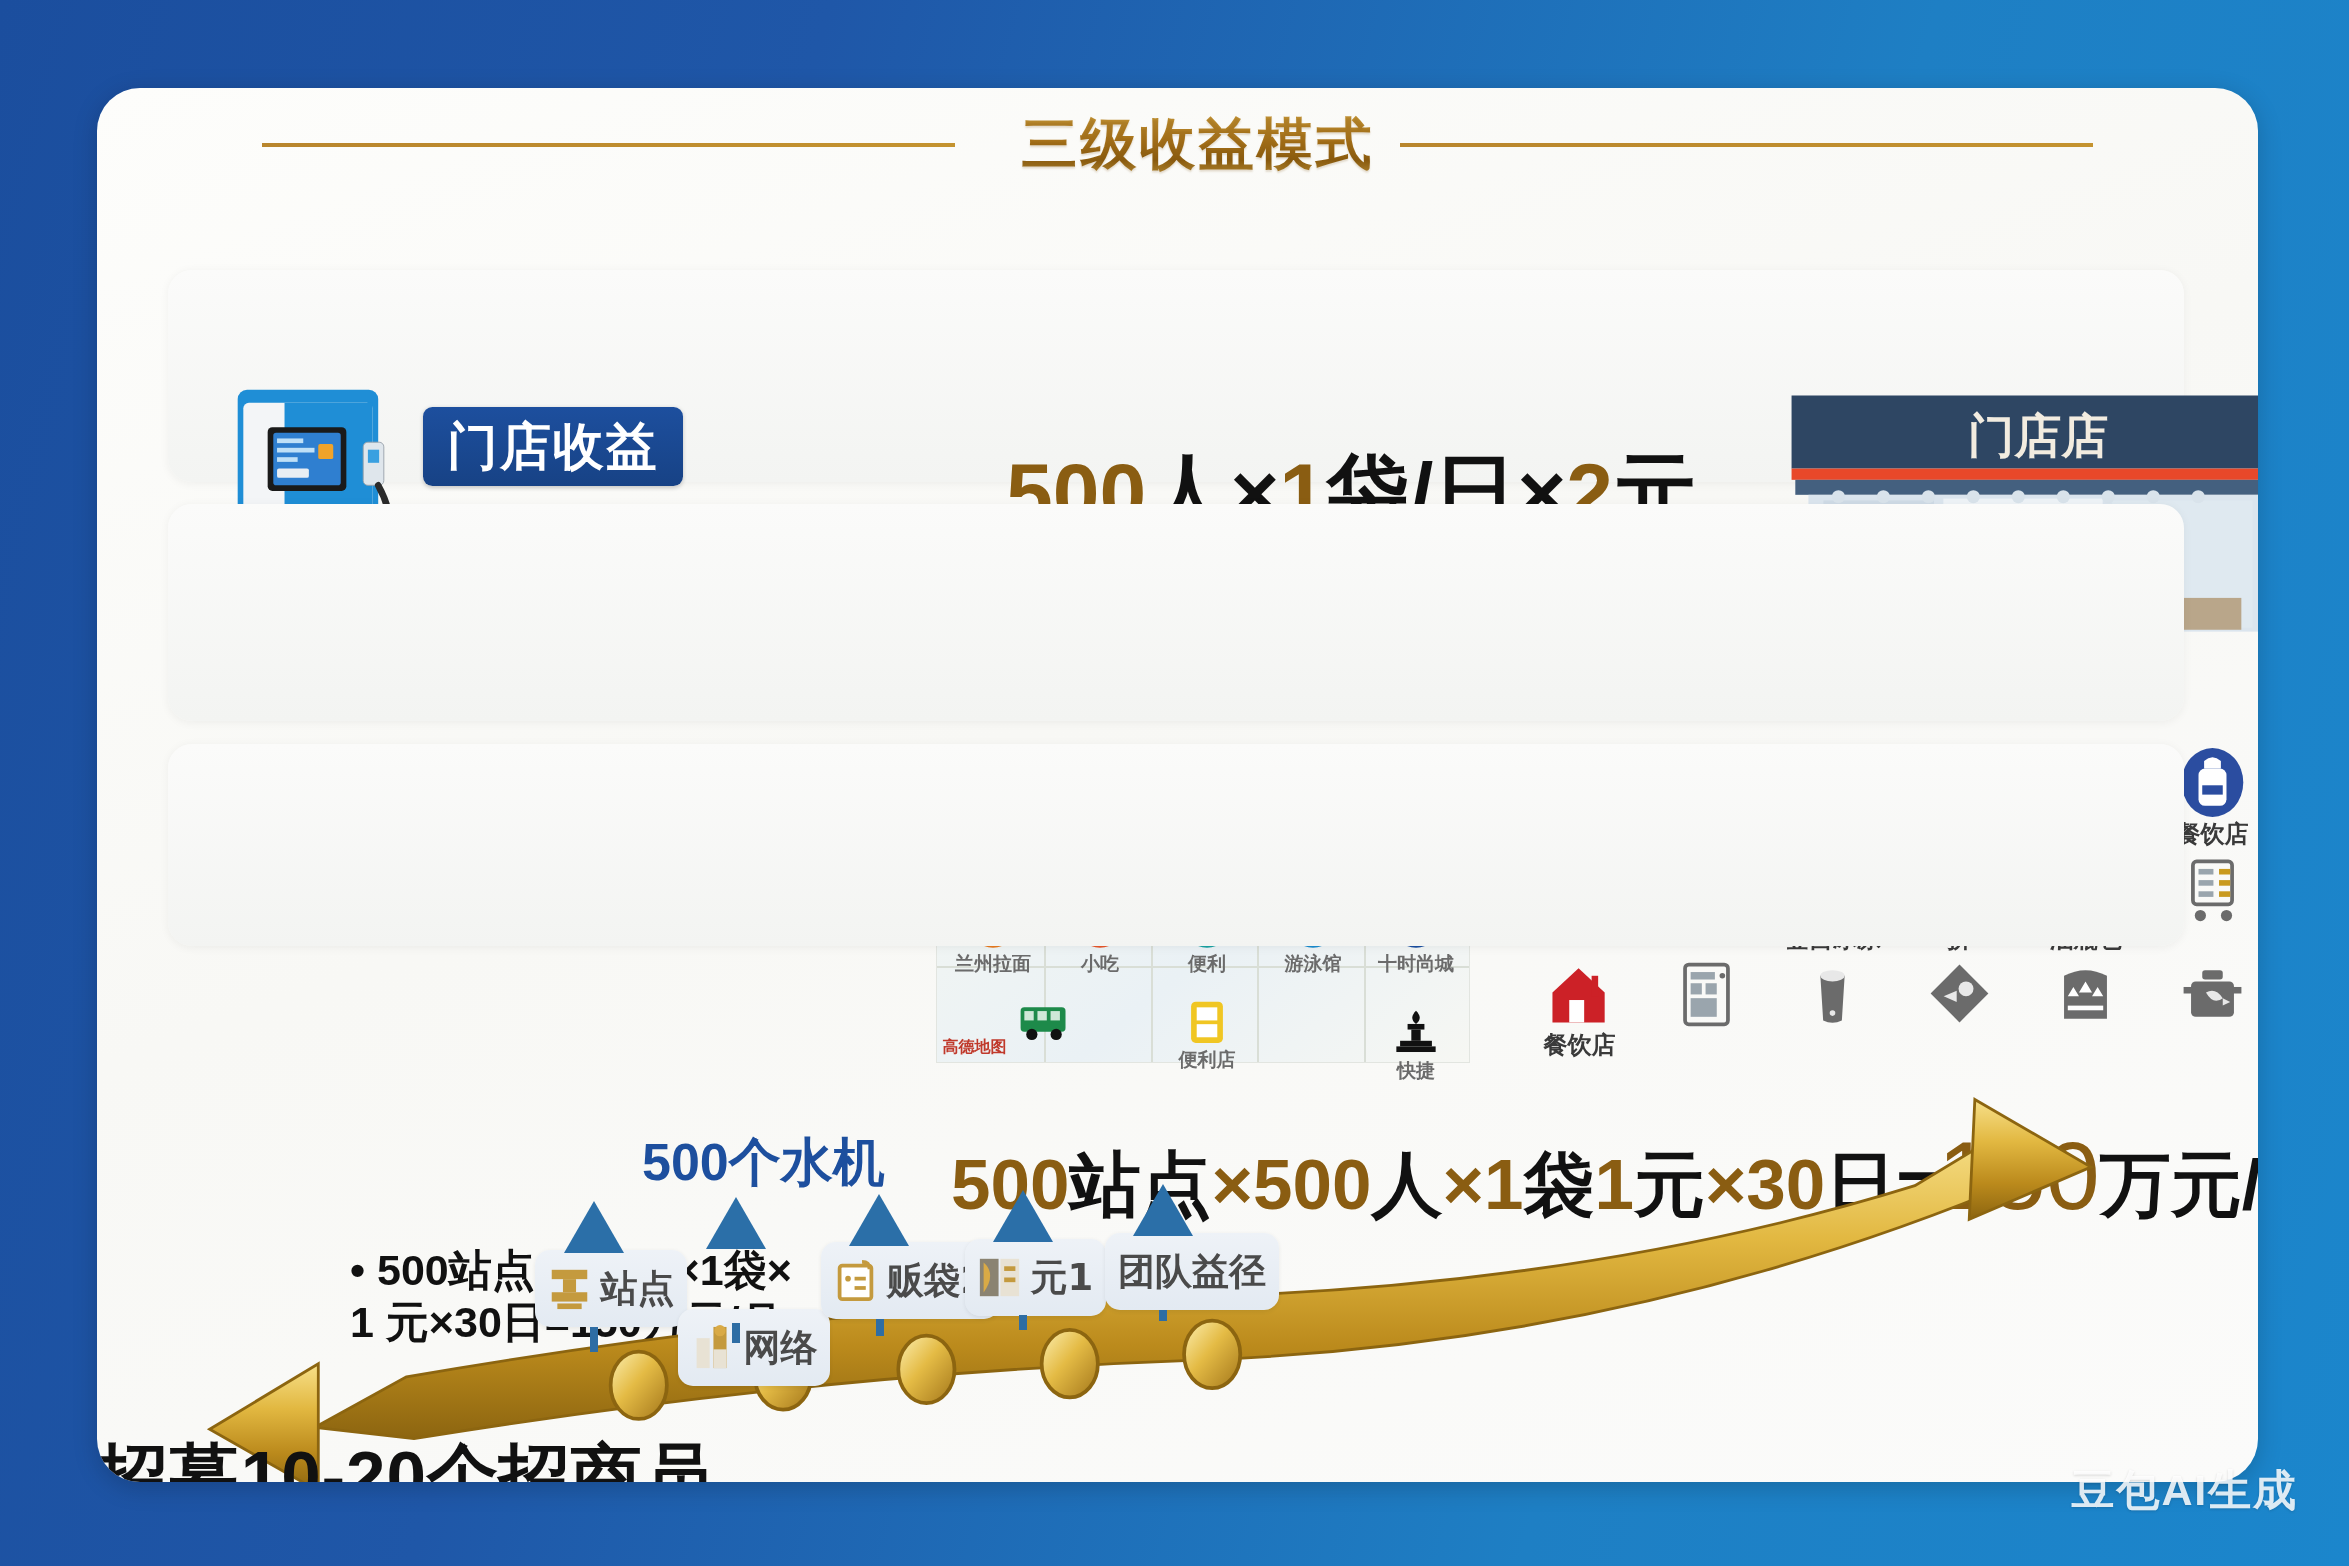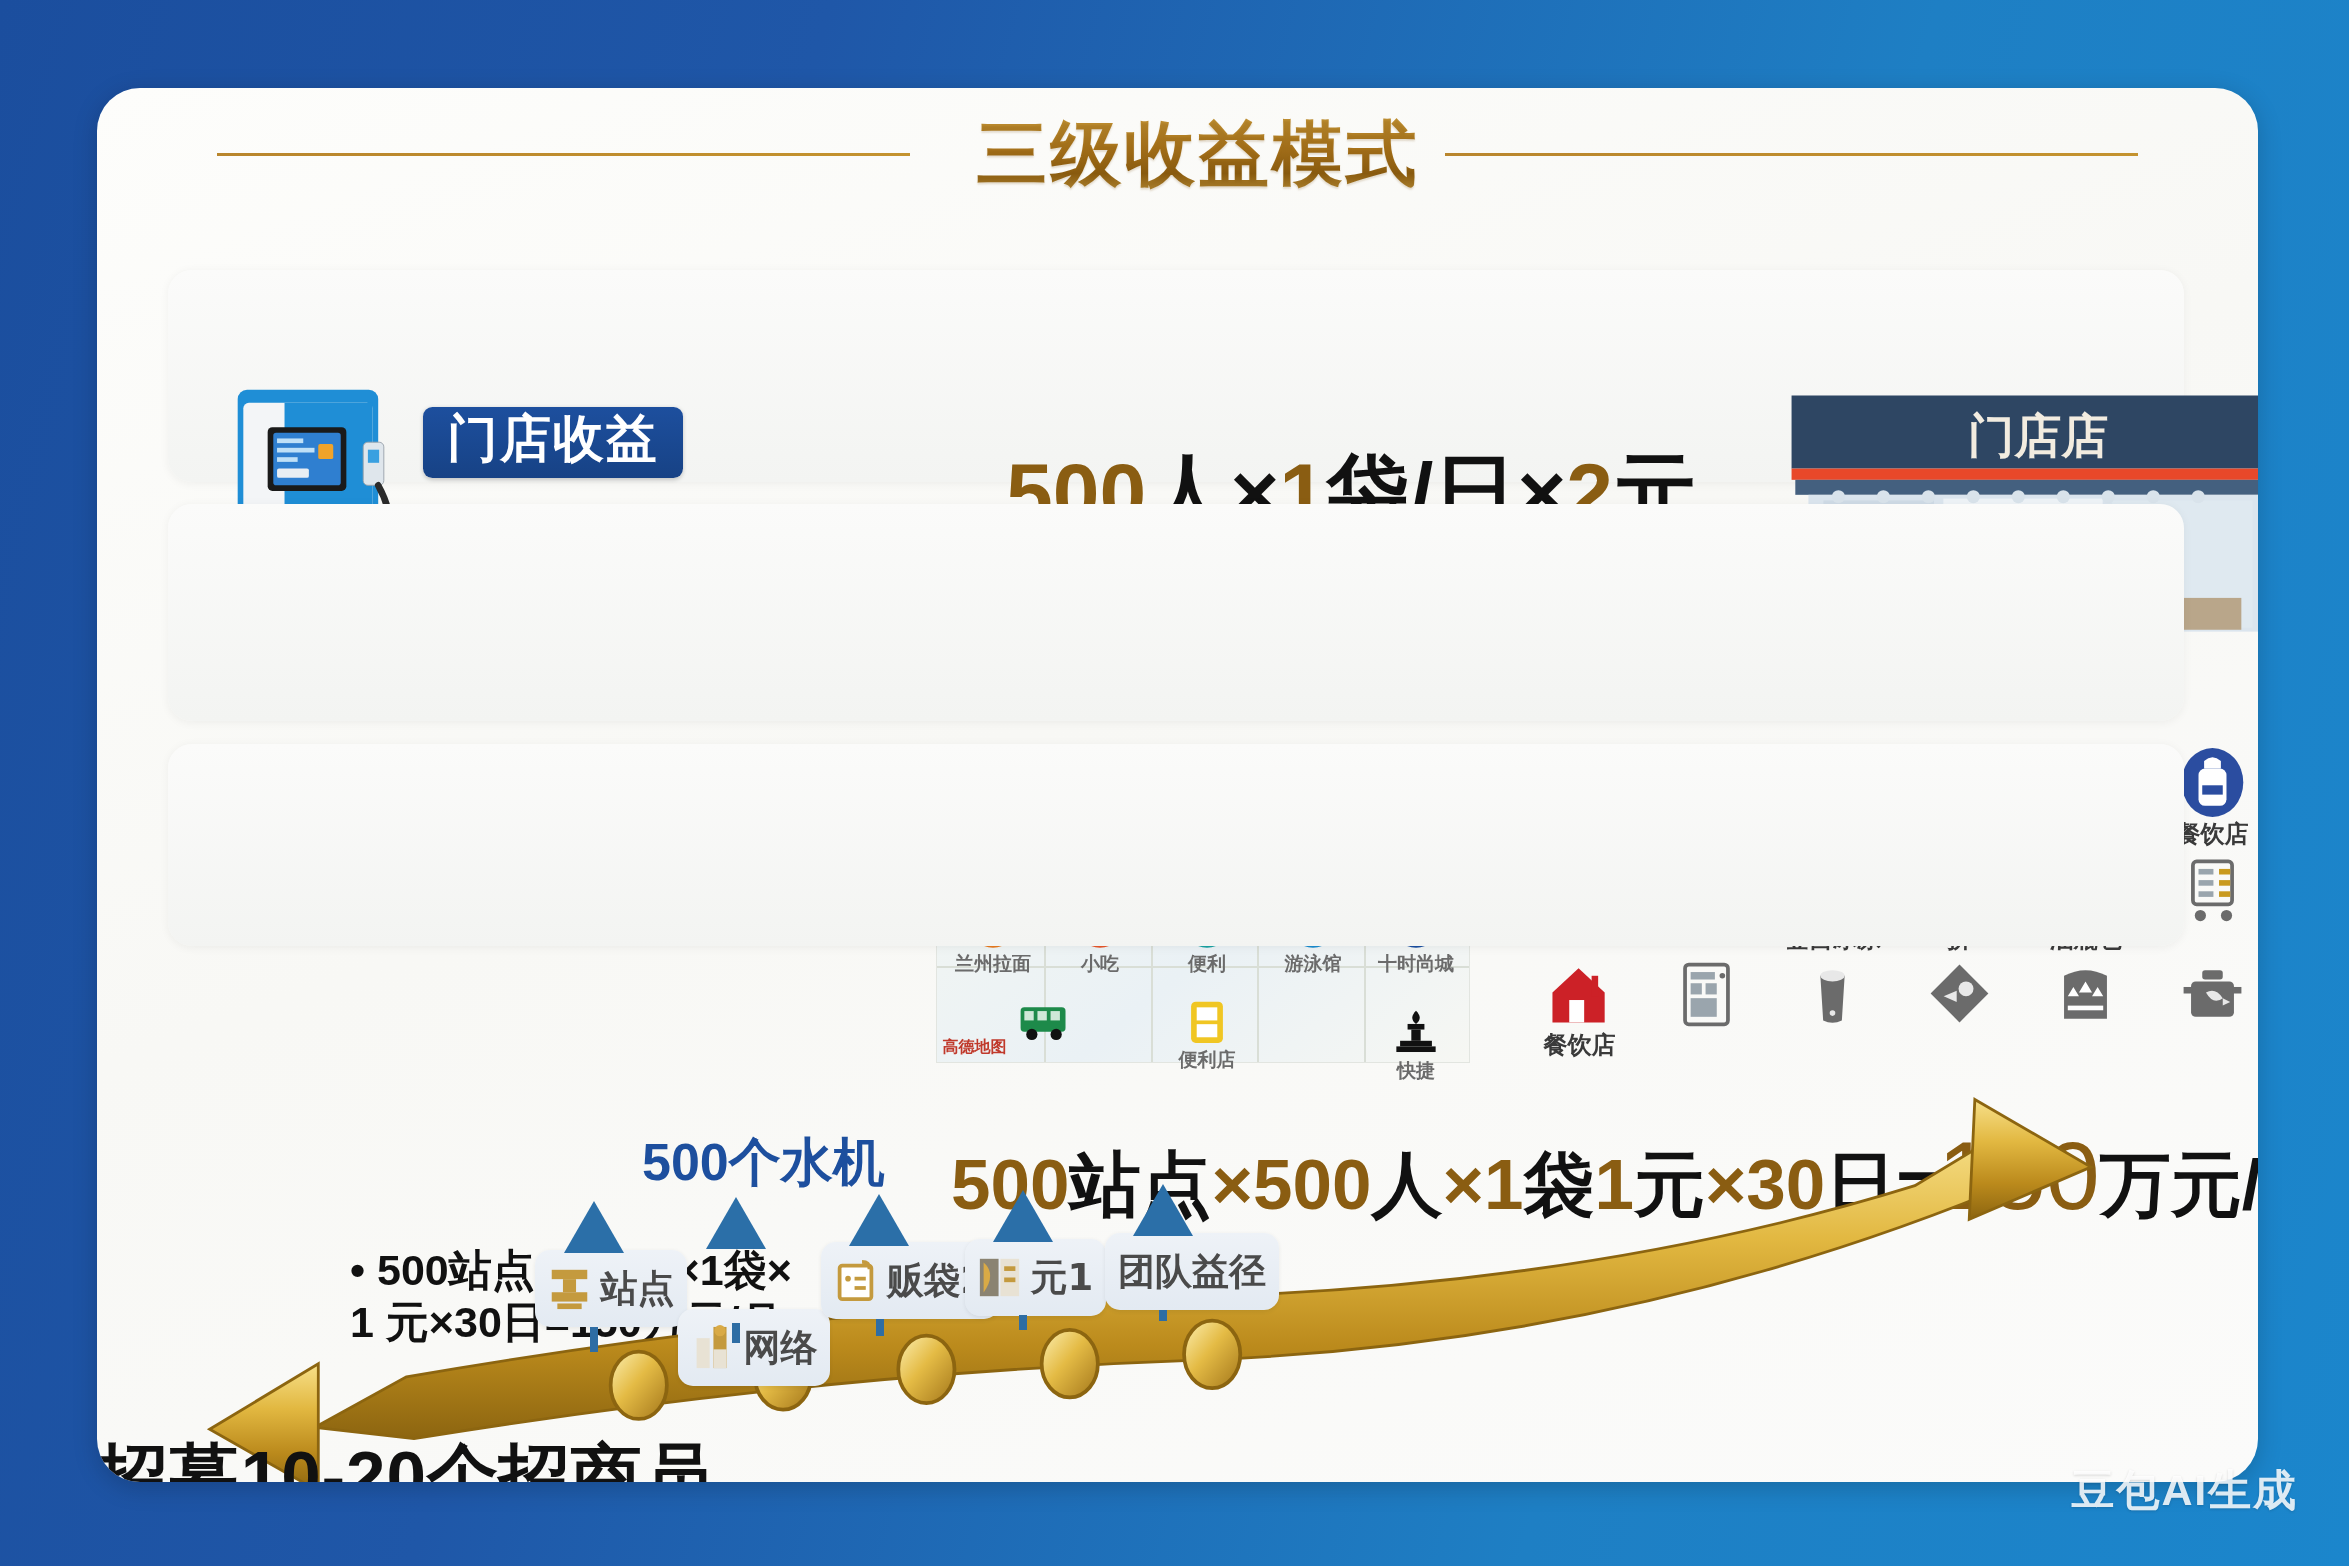--- a/index.html
+++ b/index.html
@@ -30,21 +30,21 @@
     display: flex; align-items: center; justify-content: center;
   }
   .title-rule {
     height: 3.7px; width: 693px;
     background: linear-gradient(90deg, #b9862d, #c4932f);
     flex: 0 0 auto;
   }
   .title-rule.left { margin-right: 26px; }
   .title-rule.right { margin-left: 26px; }
   .main-title {
-    font-size: 71px; font-weight: 700; white-space: nowrap;
+    font-size: 56px; font-weight: 700; white-space: nowrap;
     letter-spacing: 2.8px;
     background: linear-gradient(180deg, #c79a3b 0%, #a8731b 45%, #8c5d10 70%, #d3ab4e 100%);
     -webkit-background-clip: text; background-clip: text; color: transparent;
     text-shadow: 0 1.9px 1.9px rgba(120,80,10,.18);
     font-family: "DejaVu Sans", "Liberation Sans", sans-serif;
     margin-left: 41px;
   }
 
   
   .panel {
@@ -57,21 +57,21 @@
   .panel-2 { left: 71px;  top: 416px;  width: 2016px; height: 217px; }
   .panel-3 { left: 71px;  top: 656px;  width: 2016px; height: 202px; }
 
   
   .badge {
     display: inline-block;
     background: linear-gradient(180deg,#1d4f9e,#174285);
     color: #ffffff;
     font-weight: 700;
     border-radius: 9.4px;
-    padding: 5px 24px 12px;
+    padding: 13px 24px 12px;
     font-size: 51px;
     letter-spacing: 1.9px;
     line-height: 1.05;
     box-shadow: 0 1.9px 4.7px rgba(0,0,0,.2);
     white-space: nowrap;
   }
 
   .bullet-text {
     font-size: 43px; font-weight: 700; color: #111; line-height: 1.22;
     white-space: nowrap;

